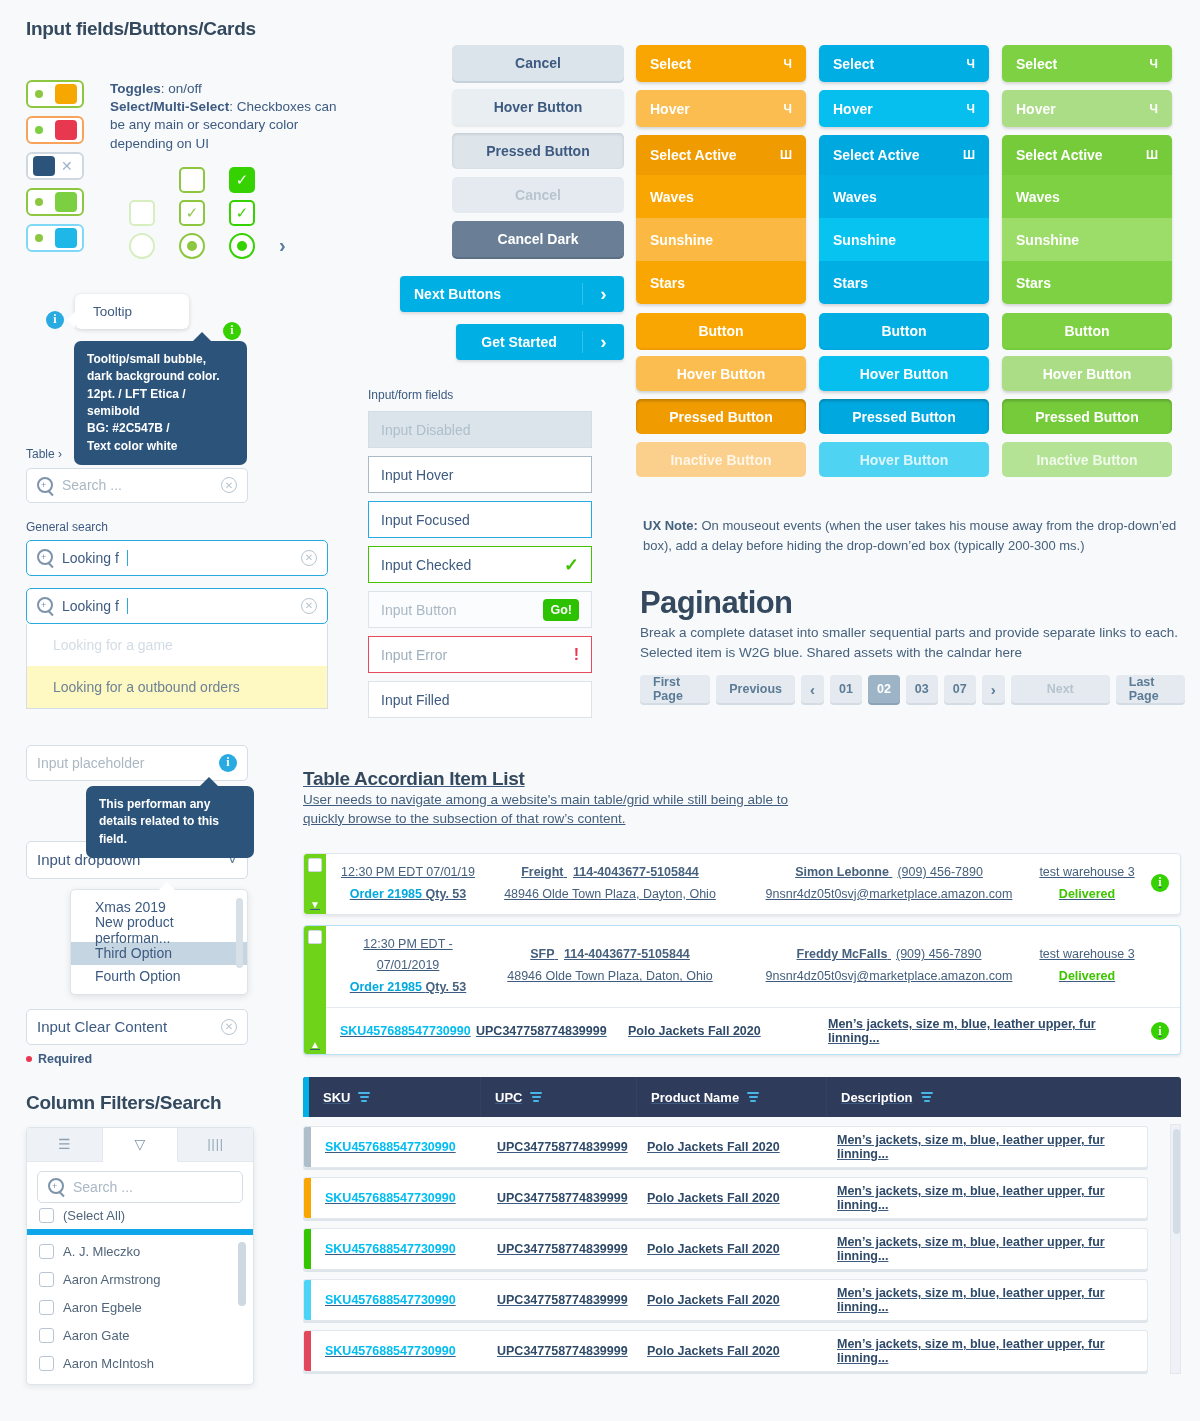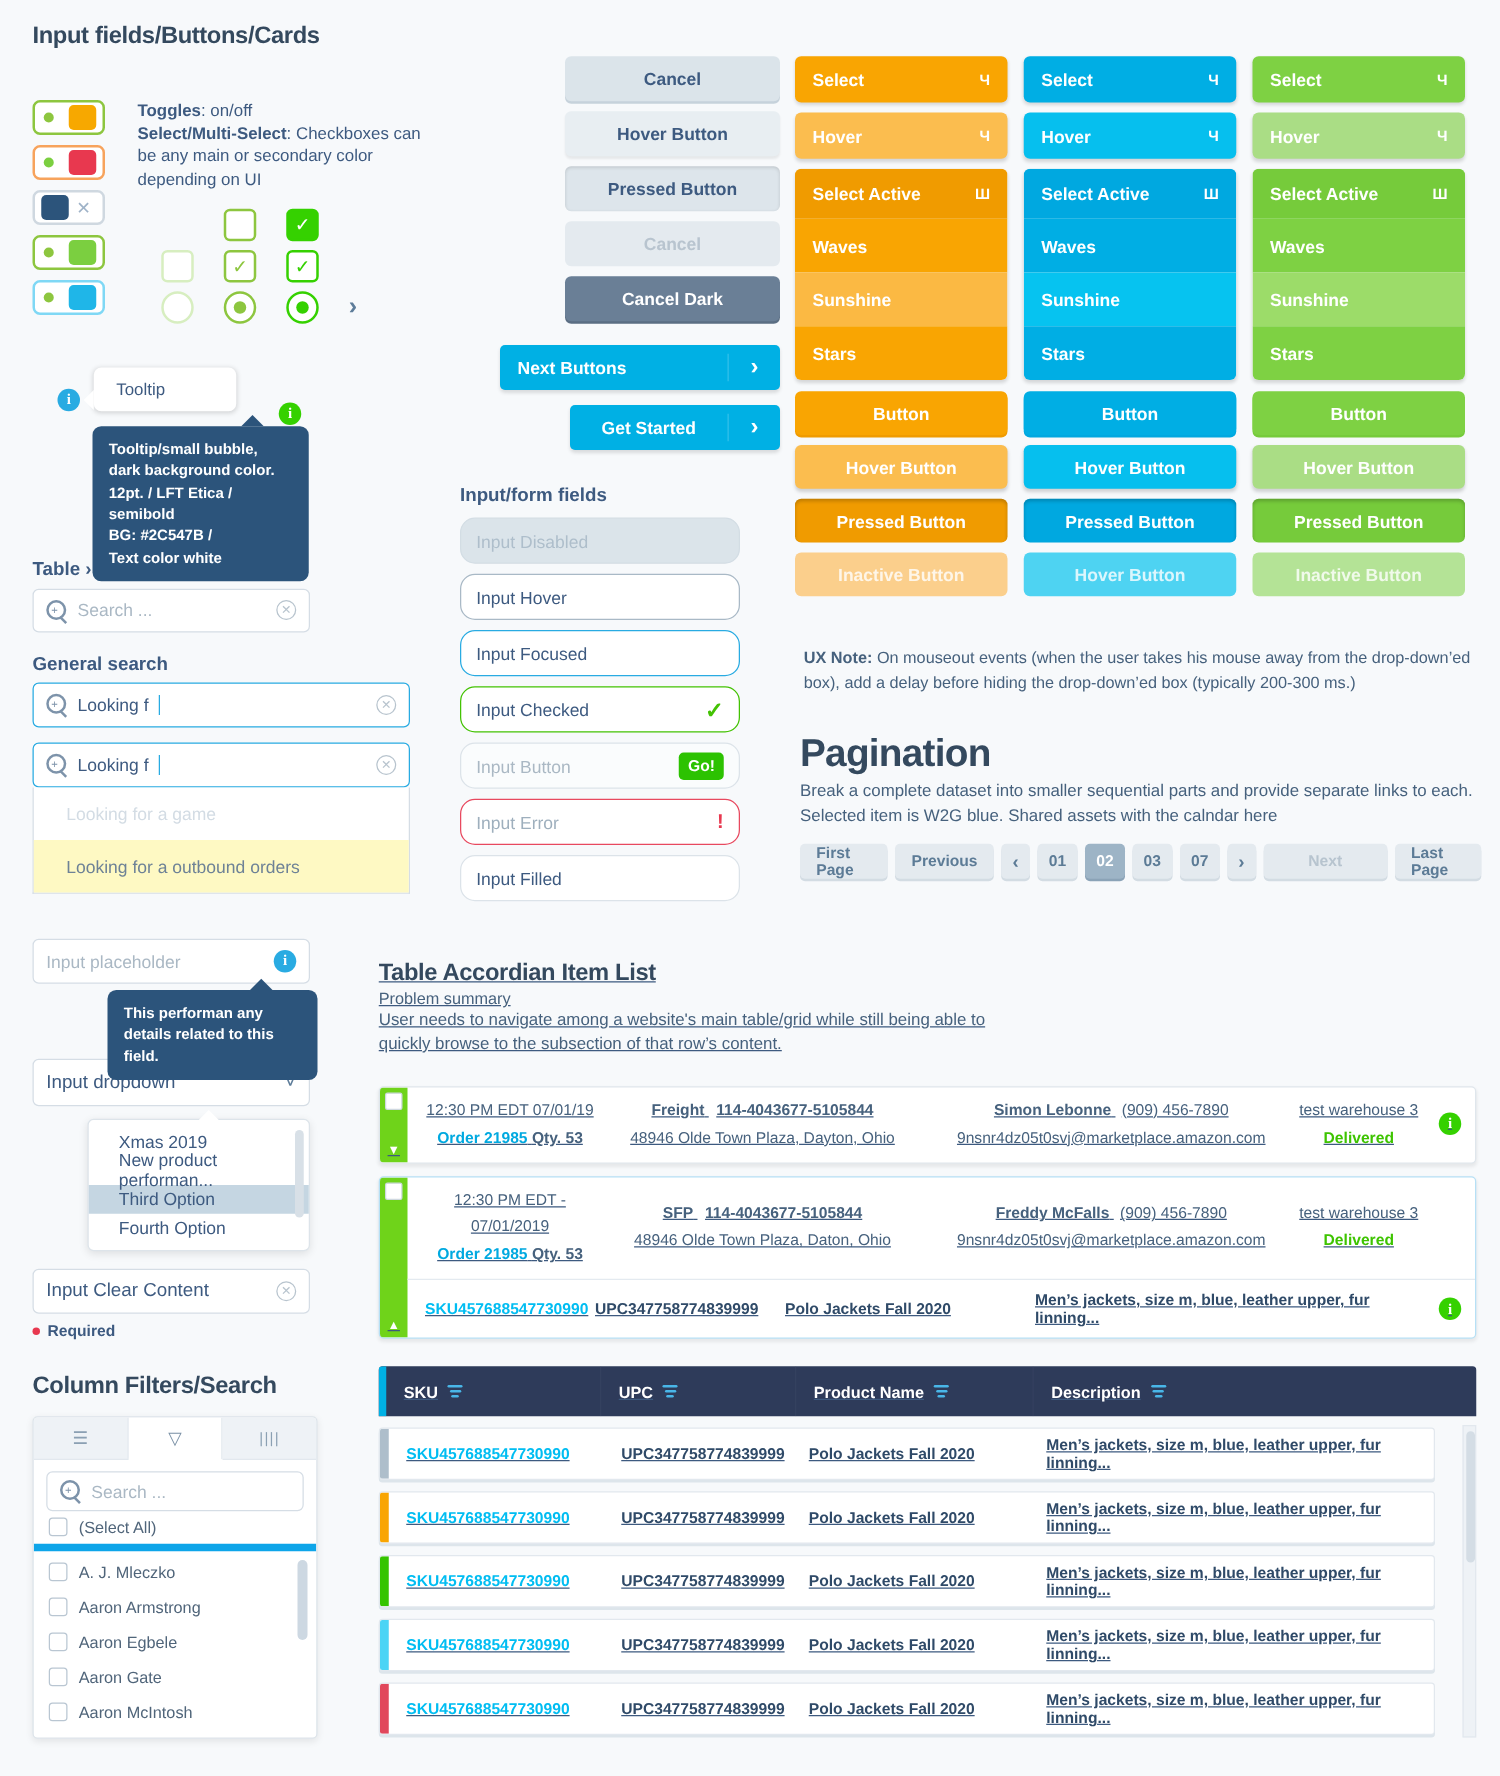--- a/index.html
+++ b/index.html
@@ -5,21 +5,21 @@
   * { box-sizing: border-box; margin: 0; padding: 0; }
   body {
     width: 1200px; height: 1421px;
     background: #f7f9fb;
     font-family: "Liberation Sans", sans-serif;
     color: #3d5a80;
     position: relative;
     overflow: hidden;
   }
   .sec-title { font-size: 19px; font-weight: bold; color: #34495e; letter-spacing: -0.3px; }
-  .lbl { font-size: 15px; font-weight: bold; color: #3d5a80; }
+  .lbl { font-size: 12px; font-weight: normal; color: #3d5a80; }
 
   
   #left { position: absolute; left: 26px; top: 18px; width: 350px; }
 
   .toggles-wrap { display: flex; gap: 22px; margin-top: 40px; }
   .toggle-col { display: flex; flex-direction: column; gap: 8px; }
   .toggle {
     width: 58px; height: 28px; border-radius: 6px; background: #fff;
     display: flex; align-items: center; justify-content: space-between;
     padding: 0 5px; border: 2px solid #8dc63f;
@@ -114,21 +114,21 @@
   .gbtn.p  { background:#dde5eb; box-shadow: inset 0 1px 3px rgba(0,0,0,.14); }
   .gbtn.d  { background:#e4eaef; color:#b8c4cf; }
   .gbtn.dk { background:#6a7f96; color:#fff; box-shadow: 0 2px 0 #5b6e83; }
   .nextbtn { height: 36px; border-radius:4px; background:#00b0e4; color:#fff; font-size:14px; font-weight:bold;
     display:flex; align-items:center; box-shadow: 0 2px 3px rgba(0,0,0,.12);}
   .nextbtn span.t { flex:1; padding-left: 14px; }
   .nextbtn span.a { width: 42px; text-align:center; border-left:1.5px solid #33c0ea; font-size:19px; }
 
   
   #formcol { position:absolute; left: 368px; top: 388px; width: 224px; }
-  .ff { height: 37px; border:1px solid #dce3e9; border-radius:12px; background:#fff; display:flex; align-items:center;
+  .ff { height: 37px; border:1px solid #dce3e9; border-radius:0; background:#fff; display:flex; align-items:center;
     padding: 0 12px; font-size: 14px; margin-bottom: 8px; color:#3d5a80; }
   .ff.dis { background:#dbe4ea; color:#aebecb; border-color:#d3dde4; }
   .ff.hov { border-color:#a9b9c6; }
   .ff.foc { border-color:#29abe2; }
   .ff.chk { border-color:#43c203; }
   .ff.btn { background:#fafcfd; color:#aab8c4; }
   .ff.err { border-color:#e8495f; color:#9eafbd; }
   .gobtn { margin-left:auto; background:#2cc201; color:#fff; font-size:12.5px; font-weight:bold;
     border-radius:4px; padding: 4px 7px; }
 
@@ -498,21 +498,20 @@
     <div class="pgb num">03</div>
     <div class="pgb num">07</div>
     <div class="pgb arr">›</div>
     <div class="pgb dis" style="padding:0 36px">Next</div>
     <div class="pgb">Last Page</div>
   </div>
 </div>
 
 <div id="accsec">
   <div class="sec-title">Table Accordian Item List</div>
-  <div style="font-size:13px;color:#46617d;margin-top:1px">Problem summary</div>
   <div style="font-size:13.5px;color:#46617d;line-height:1.4;margin-top:1px;width:500px">User needs to navigate among a website's main table/grid while still being able to quickly browse to the subsection of that row’s content.</div>
 
   <div class="acc" style="margin-top:24px">
     <div class="bar">
       <span class="box"></span>
       <span style="font-size:10px">▼</span>
     </div>
     <div class="accbody">
       <div class="accrow">
         <div class="c" style="width:150px;padding-left:14px">

